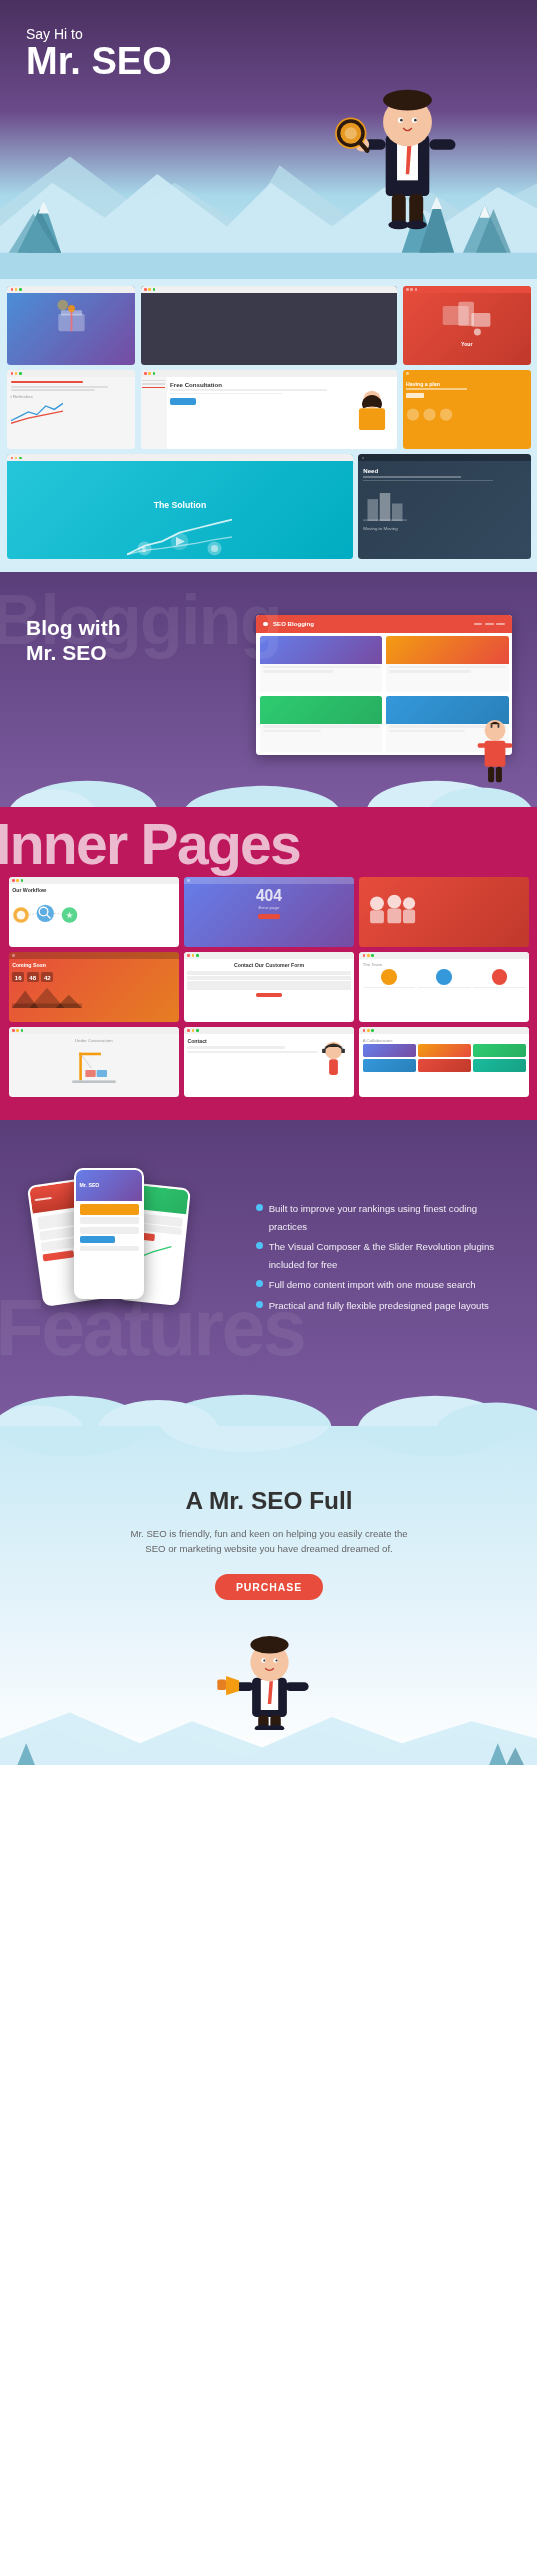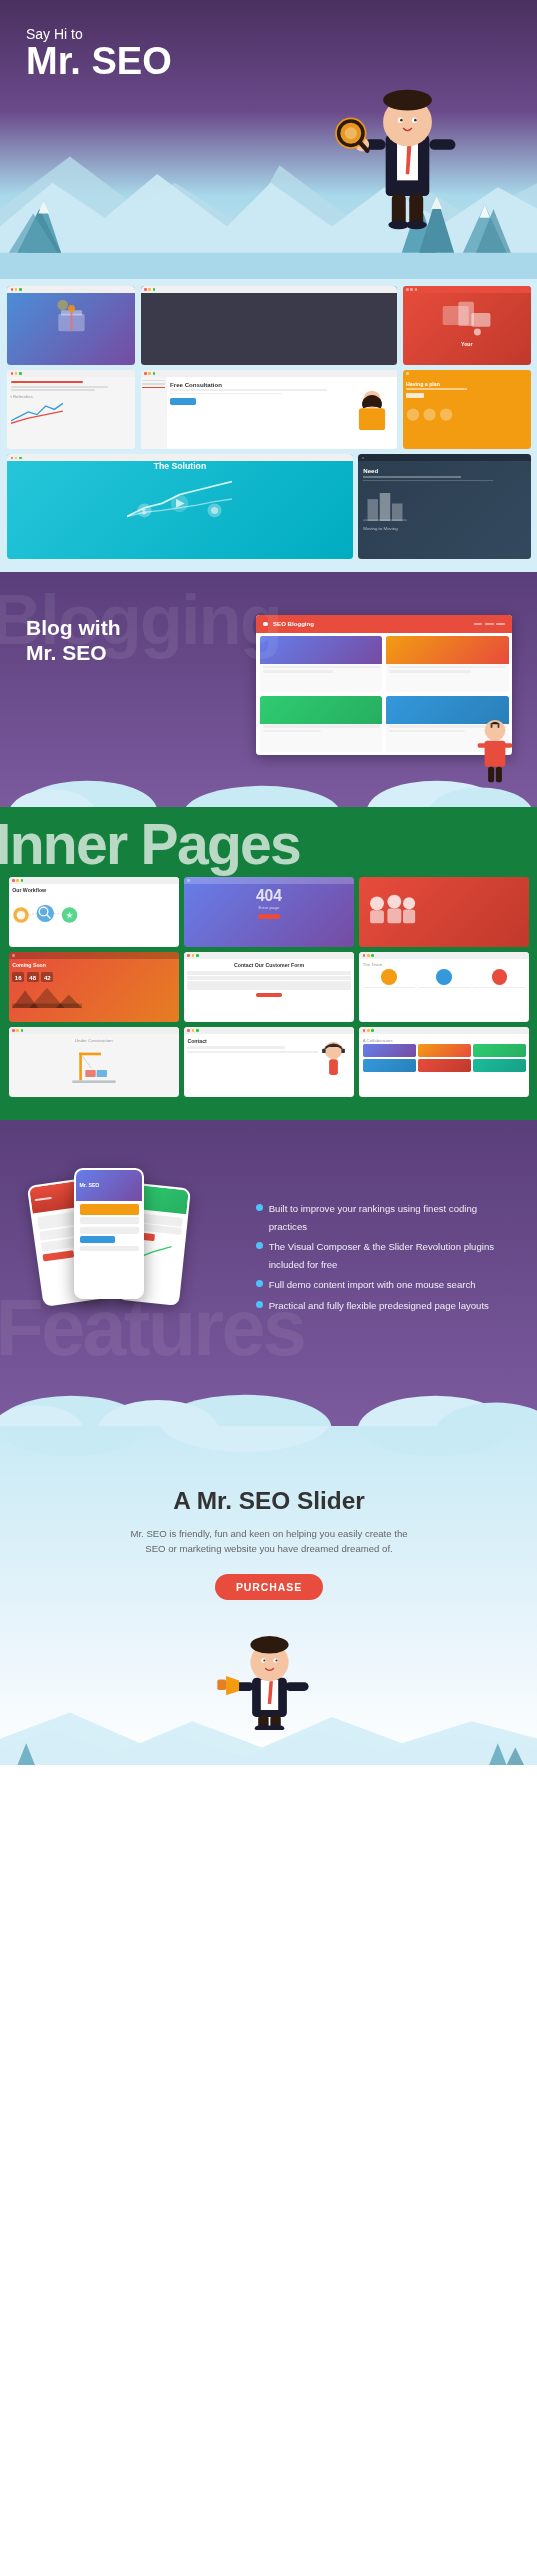--- a/index.html
+++ b/index.html
@@ -103,21 +103,21 @@
       font-size: 9.6px;
       line-height: 1.6;
       color: rgba(255,255,255,0.85);
     }
     .blogging-right {
       flex: 1.2;
     }
 
     
     .inner-pages-section {
-      background: #15803d;
+      background: #be185d;
       padding: 8.7px;
       position: relative;
     }
 
     
     .features-section {
       background: linear-gradient(180deg, #5a3e7a 0%, #7b5a9e 100%);
       padding: 26px 26px;
       position: relative;
       overflow: hidden;
@@ -484,21 +484,21 @@
 
   <div class="screenshots-row">
 
     <div class="screenshot-thumb wide tall" style="background:linear-gradient(135deg,#26c6da,#00acc1);">
       <div class="mock-browser">
         <div class="mock-browser-bar">
           <div class="dot red"></div>
           <div class="dot yellow"></div>
           <div class="dot green"></div>
         </div>
-        <div style="position:relative;height:calc(100% - 7px);display:flex;flex-direction:column;align-items:center;justify-content:flex-start;">
+        <div style="position:relative;height:calc(100% - 7px);display:flex;flex-direction:column;align-items:center;justify-content:flex-end;">
           <div style="color:#fff;font-size:8.7px;font-weight:700;margin-bottom:5.2px;">The Solution</div>
 
           <svg width="105" height="44" viewBox="0 0 120 50">
             <polyline points="0,45 20,35 40,30 60,20 80,15 100,10 120,5" fill="none" stroke="rgba(255,255,255,0.8)" stroke-width="2"></polyline>
             <polyline points="0,45 20,40 40,38 60,35 80,32 100,28 120,25" fill="rgba(255,255,255,0.15)" stroke="rgba(255,255,255,0.5)" stroke-width="1.5"></polyline>
 
             <circle cx="100" cy="38" r="8" fill="rgba(255,255,255,0.3)"></circle>
             <circle cx="100" cy="38" r="4" fill="rgba(255,255,255,0.5)"></circle>
 
             <circle cx="20" cy="38" r="8" fill="rgba(255,255,255,0.3)"></circle>
@@ -911,21 +911,21 @@
 <div class="boost-section" style="padding-top:44px;padding-bottom:35px;">
   
   <div style="position:absolute;top:0;left:0;width:100%;height:52px;overflow:hidden;">
     <svg width="538" height="52" viewBox="0 0 616 60">
       <ellipse cx="80" cy="-5" rx="90" ry="40" fill="#c8eaf5"></ellipse>
       <ellipse cx="280" cy="-8" rx="100" ry="38" fill="#d6eef8"></ellipse>
       <ellipse cx="500" cy="-5" rx="90" ry="40" fill="#c8eaf5"></ellipse>
     </svg>
   </div>
 
-  <h2 style="font-size:24.4px;font-weight:900;color:#333;margin-bottom:10.5px;margin-top:17.5px;">A Mr. SEO Slider</h2>
+  <h2 style="font-size:24.4px;font-weight:900;color:#333;margin-bottom:10.5px;margin-top:17.5px;">A Mr. SEO Full</h2>
   <p style="font-size:9.6px;color:#666;line-height:1.6;max-width:279px;margin:0 auto 17.5px;">Mr. SEO is friendly, fun and keen on helping you easily create the SEO or marketing website you have dreamed dreamed of.</p>
   <button class="boost-btn">PURCHASE</button>
 
   
   <div style="margin-top:17.5px;display:flex;justify-content:center;">
     <svg width="105" height="113" viewBox="0 0 120 130">
 
       <rect x="40" y="70" width="40" height="45" rx="5" fill="#1a1a2e"></rect>
 
       <rect x="50" y="72" width="20" height="35" fill="#fff"></rect>

